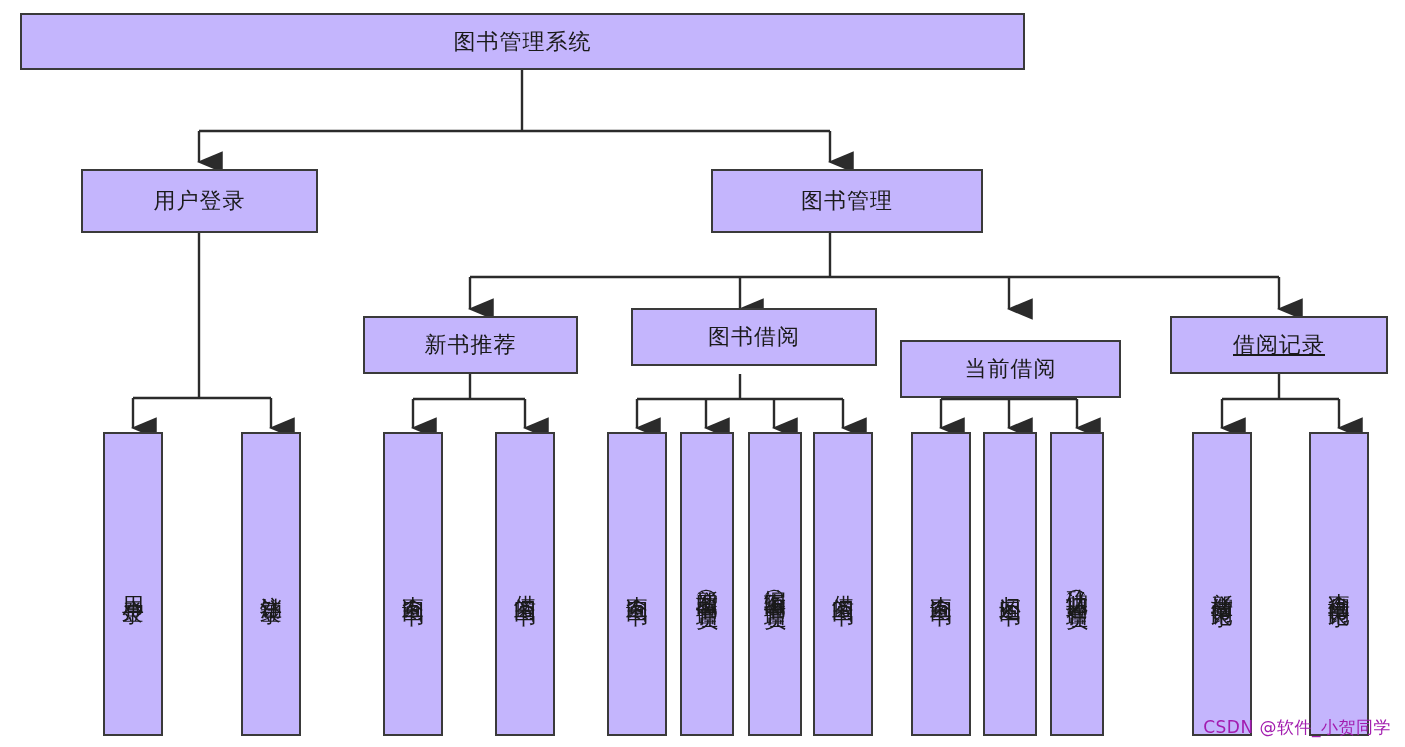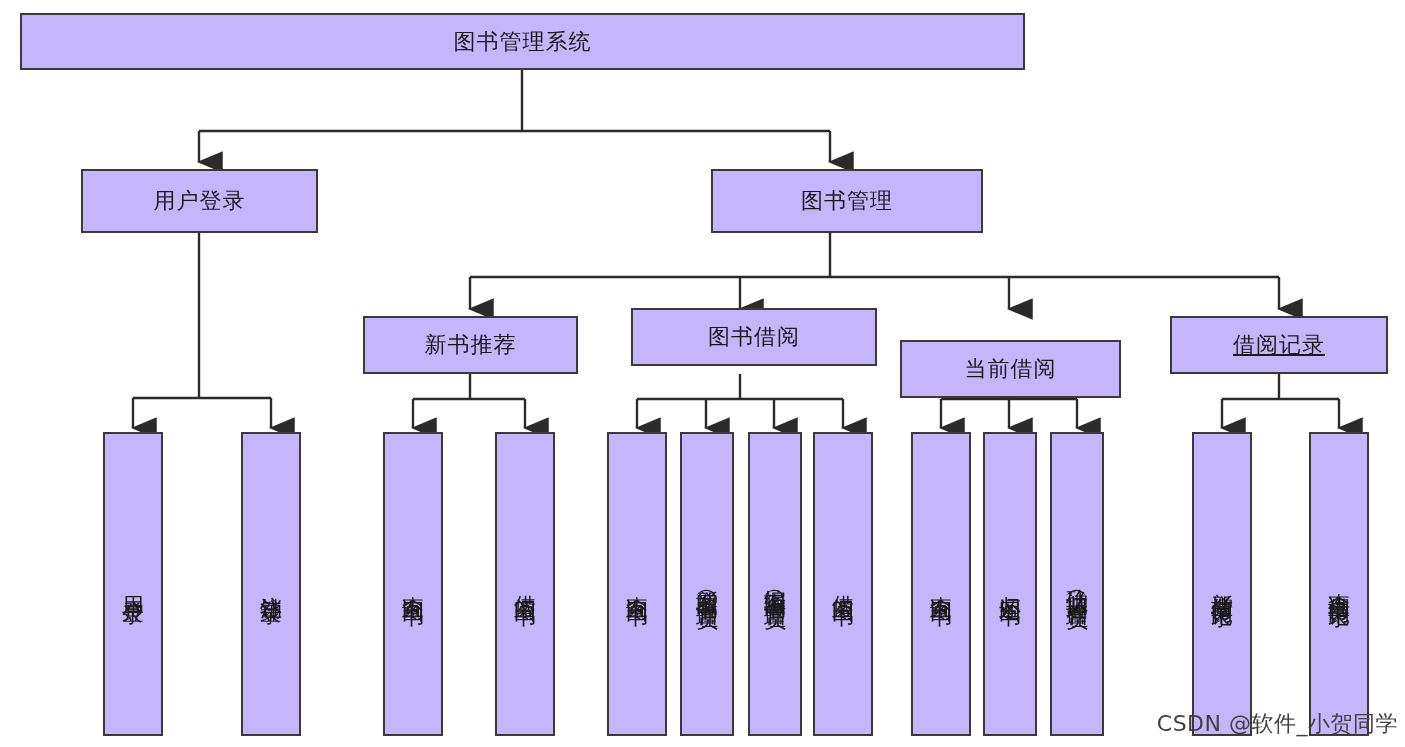--- a/index.html
+++ b/index.html
@@ -46,24 +46,24 @@
     padding: 6px 0;
     white-space: nowrap;
   }
   .node.vert .vlabel {
     writing-mode: vertical-rl;
     text-orientation: upright;
     display: block;
   }
   .watermark {
     position: absolute;
-    right: 7px;
+    right: 14px;
     bottom: 8px;
-    font-size: 22px;
-    color: #404040;
+    font-size: 17px;
+    color: #a21caf;
     letter-spacing: 0.5px;
     user-select: none;
   }
 </style>
 </head>
 <body>
 
 <div id="canvas">
 
   <svg class="wires" viewBox="0 0 1405 747" xmlns="http://www.w3.org/2000/svg">

